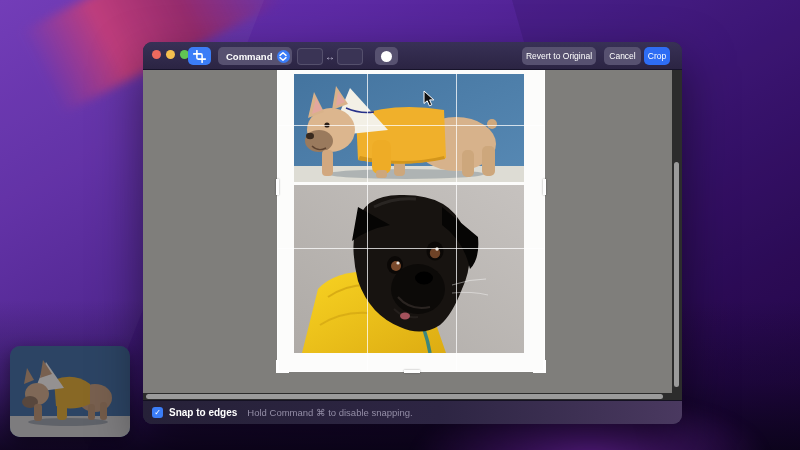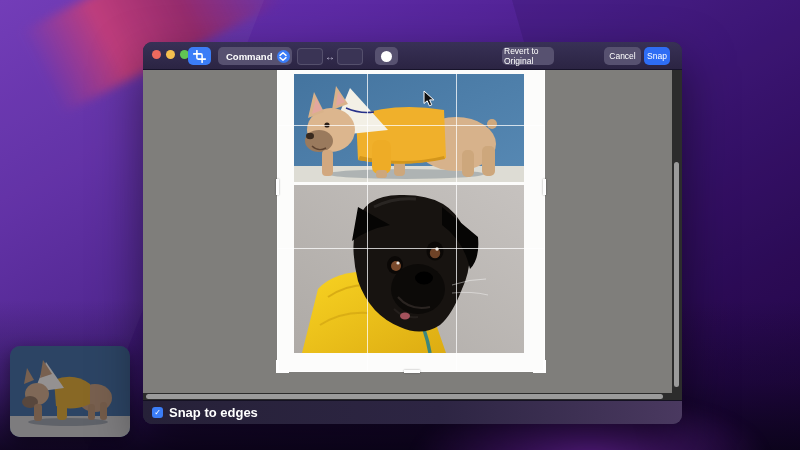--- a/index.html
+++ b/index.html
@@ -49,21 +49,21 @@
   .dim-field { position:absolute; top:5.5px; width:26px; height:17px; border-radius:4px;
     background:var(--field-bg,#3a3455); border:1px solid rgba(255,255,255,0.14); color:#fff;
     font-size:9px; padding:0 4px; outline:none; font-family:"Liberation Sans",sans-serif; }
   .dim-field.w { left:154px; } .dim-field.h { left:194px; }
   .link-icon { position:absolute; left:181px; top:5px; width:12px; height:18px; color:#c9c4dc;
     font-size:10px; display:flex; align-items:center; justify-content:center; }
   .aspect-toggle { left:232px; width:23px; background:var(--toolbar-control-bg,#575170); }
   .aspect-toggle .dot { width:11px; height:11px; border-radius:50%; background:#fff; }
   .gray-btn { background:var(--toolbar-control-bg,#575170); padding:0 2px; }
   .blue-btn { background:#2e6df4; }
-  .revert { left:359px; width:52px; } .cancel { left:461px; width:37px; } .crop-go { left:501px; width:26px; }
+  .revert { left:379px; width:74px; } .cancel { left:461px; width:37px; } .crop-go { left:501px; width:26px; }
 
   
   .content { position:absolute; left:0; top:28px; width:539px; height:323px;
     background:var(--content-gray,#7f7e7b); }
   .vtrack { position:absolute; right:0; top:0; width:10px; height:330px; background:#2c2c2c; }
   .vthumb { position:absolute; left:2px; top:92px; width:5px; height:225px; border-radius:3px;
     background:var(--scrollbar-thumb,#9b9b9b); }
   .hstrip { position:absolute; left:0; top:351px; width:529px; height:7px; background:#2c2c2c; }
   .hthumb { position:absolute; left:3px; top:1px; width:517px; height:5px; border-radius:3px;
     background:var(--scrollbar-thumb,#9b9b9b); }
@@ -86,21 +86,21 @@
   .h-corner { position:absolute; width:13px; height:13px; }
   .h-bl { left:-2px; bottom:-2px; border-left:3px solid #fff; border-bottom:3px solid #fff; }
   .h-br { right:-2px; bottom:-2px; border-right:3px solid #fff; border-bottom:3px solid #fff; }
 
   
   .statusbar { position:absolute; left:0; top:358px; width:539px; height:24px;
     background:linear-gradient(90deg,#262138 0%,#2d2543 55%,#4a3960 100%);
     border-top:1px solid #141122; display:flex; align-items:center; }
   .chk { margin-left:9px; width:11px; height:11px; border-radius:3px; background:var(--accent-blue,#3b7df7);
     display:flex; align-items:center; justify-content:center; color:#fff; font-size:8px; line-height:1; }
-  .snap-label { margin-left:6px; color:#fff; font-size:13px; font-weight:700; }
+  .snap-label { margin-left:6px; color:#fff; font-size:10px; font-weight:700; }
   .snap-hint { margin-left:10px; color:#938da6; font-size:9.5px; }
 
   .cursor { position:absolute; left:423px; top:90px; width:12px; height:17px; }
 </style>
 </head>
 <body>
 
 <div id="stage">
   <div class="desktop-base"></div>
   <div class="desktop-facet-left"></div>
@@ -156,21 +156,21 @@
       <input class="dim-field w" value="" style="">
       <span class="link-icon">↔</span>
       <input class="dim-field h" value="" style="">
 
       <div class="tb-btn aspect-toggle">
         <span class="dot"></span>
       </div>
 
       <div class="tb-btn gray-btn revert">Revert to Original</div>
       <div class="tb-btn gray-btn cancel">Cancel</div>
-      <div class="tb-btn blue-btn crop-go">Snap</div>
+      <div class="tb-btn blue-btn crop-go">Crop</div>
     </div>
 
     <div class="content">
 
       <div class="canvas">
 
         <div class="photo photo-top">
           <svg width="230" height="108" viewBox="0 0 230 108">
             <defs>
               <linearGradient id="bgBlue" x1="0" y1="0" x2="1" y2="1">
@@ -259,19 +259,20 @@
       </div>
     </div>
 
     <div class="hstrip">
       <div class="hthumb"></div>
     </div>
 
     <div class="statusbar">
       <div class="chk">✓</div>
       <span class="snap-label">Snap to edges</span>
+      <span class="snap-hint">Hold Command ⌘ to disable snapping.</span>
     </div>
   </div>
 
   <svg class="cursor" viewBox="0 0 12 17">
     <path d="M1 1 L1 13.5 L4.2 10.8 L6.4 15.8 L8.8 14.8 L6.6 9.9 L10.8 9.9 Z" fill="#111" stroke="#fff" stroke-width="1"></path>
   </svg>
 </div>
 
 </body></html>

